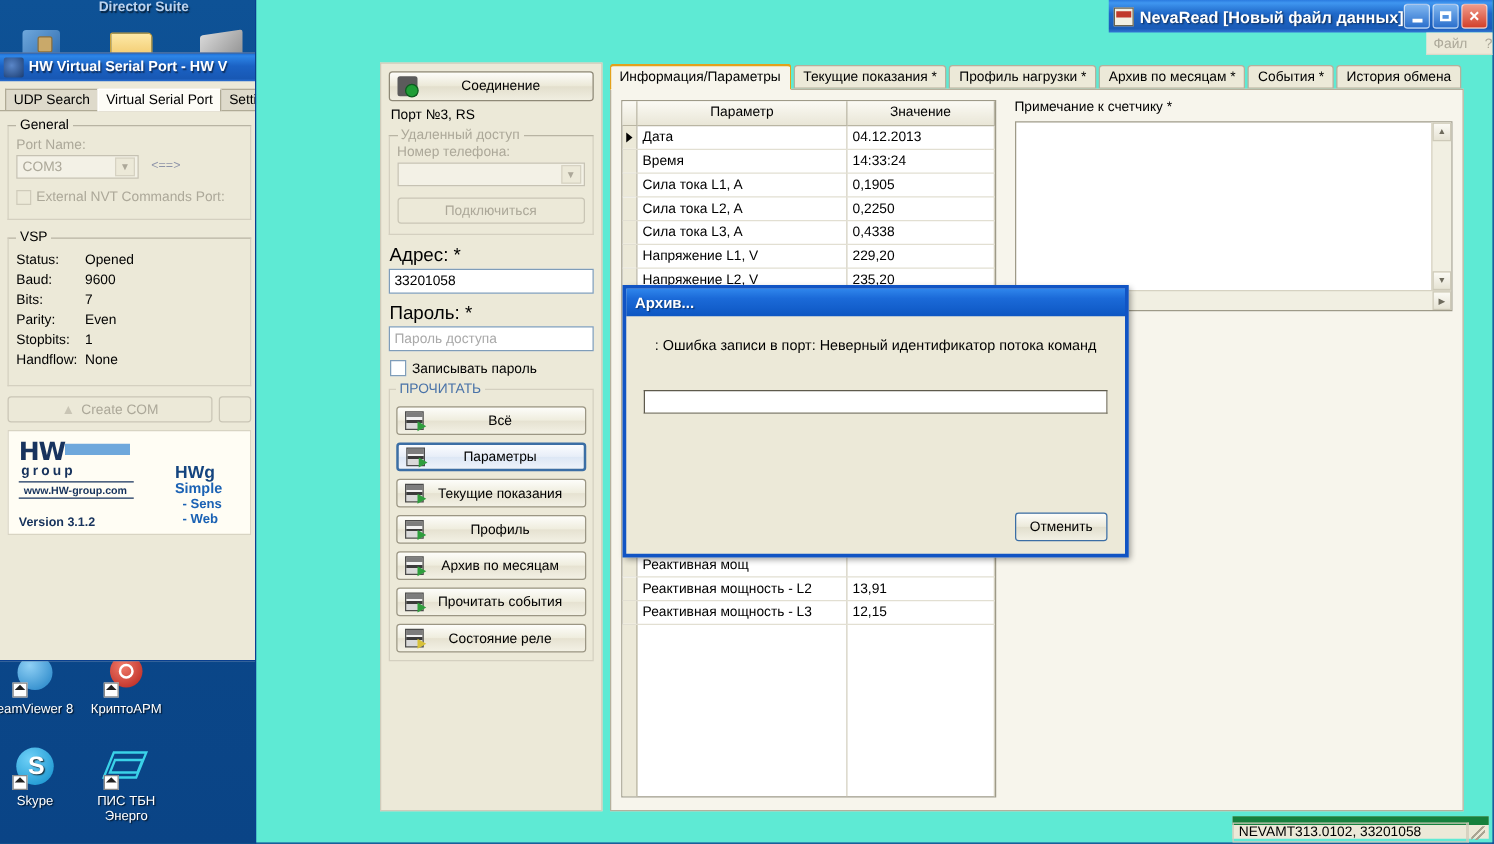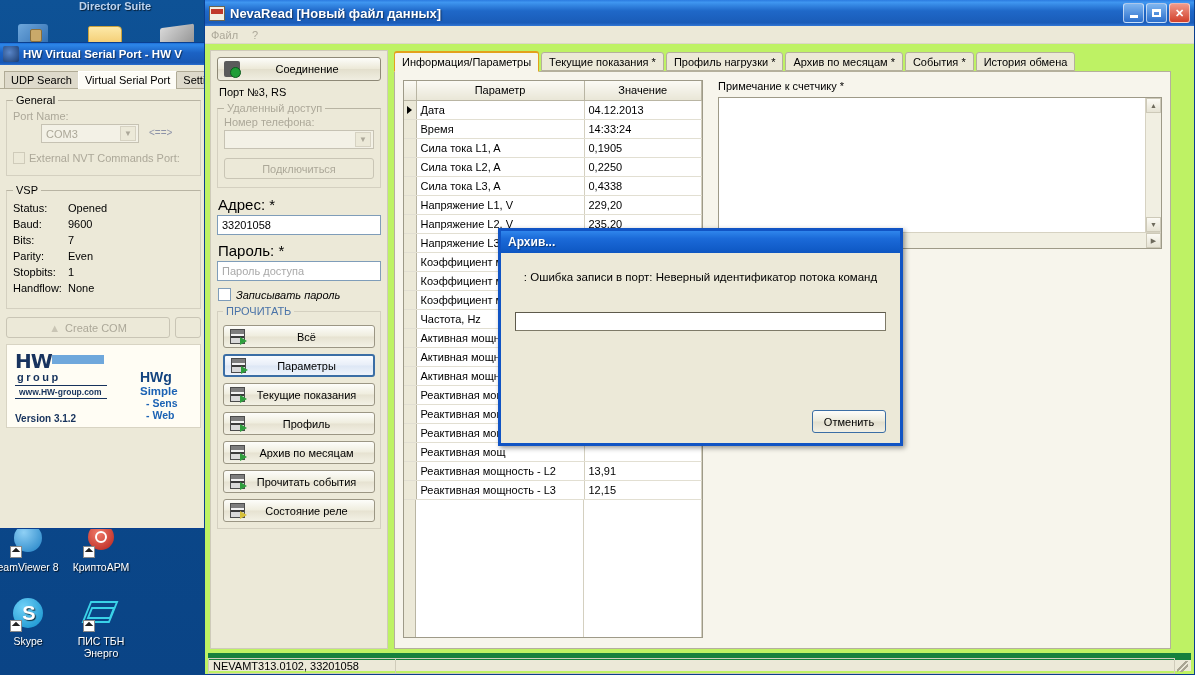--- a/index.html
+++ b/index.html
@@ -145,24 +145,24 @@
   .hwlogo .right { padding-top: 24px; color: #1c5fae; font-weight: bold; }
   .hwlogo .right .r1 { font-size: 14px; color: #14447f; }
   .hwlogo .right .r2 { font-size: 11.5px; color: #1b62b4; }
   .hwlogo .right .r3 { font-size: 10.5px; color: #1b62b4; margin-left: 6px; }
   .blue-bar { width: 52px; height: 9px; background: #6fa8dc; display:inline-block; vertical-align: 4px;}
 
   
   #neva {
     position: absolute; left: 204px; top: 0;
     width: 991px; height: 675px;
-    background: #bef264;
+    background: #5eead4;
     border: 1px solid #0a3f8f;
     border-top: none;
-    display: flex; flex-direction: column;
+    display: flex; flex-direction: column; align-items: flex-end;
   }
   #neva .titlebar {
     height: 26px; flex: none;
     background: linear-gradient(180deg,#2b7be0 0%, #3f96f0 9%, #1f68c8 42%, #1a5cb8 88%, #3277d6 100%);
     display: flex; align-items: center; padding-left: 4px;
     color: #fff;
   }
   #neva .titlebar .app-ico {
     width: 16px; height: 15px; margin-right: 5px; flex: none;
     background: #f2efe2; border: 1px solid #6b6550;
@@ -229,21 +229,21 @@
   }
   .read-ico.yellow::after { border-left-color:#d7c13a; }
   .portlbl { font-size: 11px; margin: 5px 0 4px 2px; }
   .field-lbl { font-size: 15px; margin: 0 0 2px 1px; }
   .txtbox {
     height: 20px; background: #fff; border: 1px solid #7f9db9;
     display: flex; align-items: center; padding: 0 4px;
     font-size: 11px; color: #000;
   }
   .txtbox.ph { color: #a9a9a9; }
-  .chkrow { display: flex; align-items: center; gap: 5px; margin: 7px 0 2px 1px; font-size: 11px; font-style: italic; }
+  .chkrow { display: flex; align-items: center; gap: 5px; margin: 7px 0 2px 1px; font-size: 11px; }
   .chkbox { width: 13px; height: 13px; background: #fff; border: 1px solid #7f9db9; flex: none; }
   fieldset.readgrp {
     border: 1px solid #d4d0c0; margin: 4px 0 0 0; padding: 2px 5px 6px 5px;
   }
   fieldset.readgrp > legend { font-size: 11px; color: #4a73a8; padding: 0 3px; }
   .readbtn {
     height: 23px; margin-top: 6px;
     border: 1px solid #9b9684; border-radius: 3px;
     background: linear-gradient(180deg,#fdfdfa,#efedde 48%,#e6e2d1 52%,#f3f1e5);
     display: flex; align-items: center; padding: 0 6px;
@@ -449,21 +449,21 @@
     <div class="hw-tab">UDP Search</div>
     <div class="hw-tab active">Virtual Serial Port</div>
     <div class="hw-tab">Settin</div>
   </div>
 
   <div class="hw-body">
     <fieldset class="grp" style="height:82px;">
       <legend>General</legend>
       <div class="lbl dim">Port Name:</div>
       <div style="display:flex;align-items:center;gap:10px;">
-        <div class="combo" style="width:98px;margin-left:28px;">
+        <div class="combo" style="width:98px;">
           <span class="txt">COM3</span>
           <span class="arrow">▼</span>
         </div>
         <span style="color:#8d93a8;font-size:10px;">&lt;==&gt;</span>
       </div>
       <div style="display:flex;align-items:center;gap:4px;margin-top:9px;">
         <span style="width:12px;height:12px;border:1px solid #cfcbba;background:#ece9d8;"></span>
         <span class="lbl dim">External NVT Commands Port:</span>
       </div>
     </fieldset>

